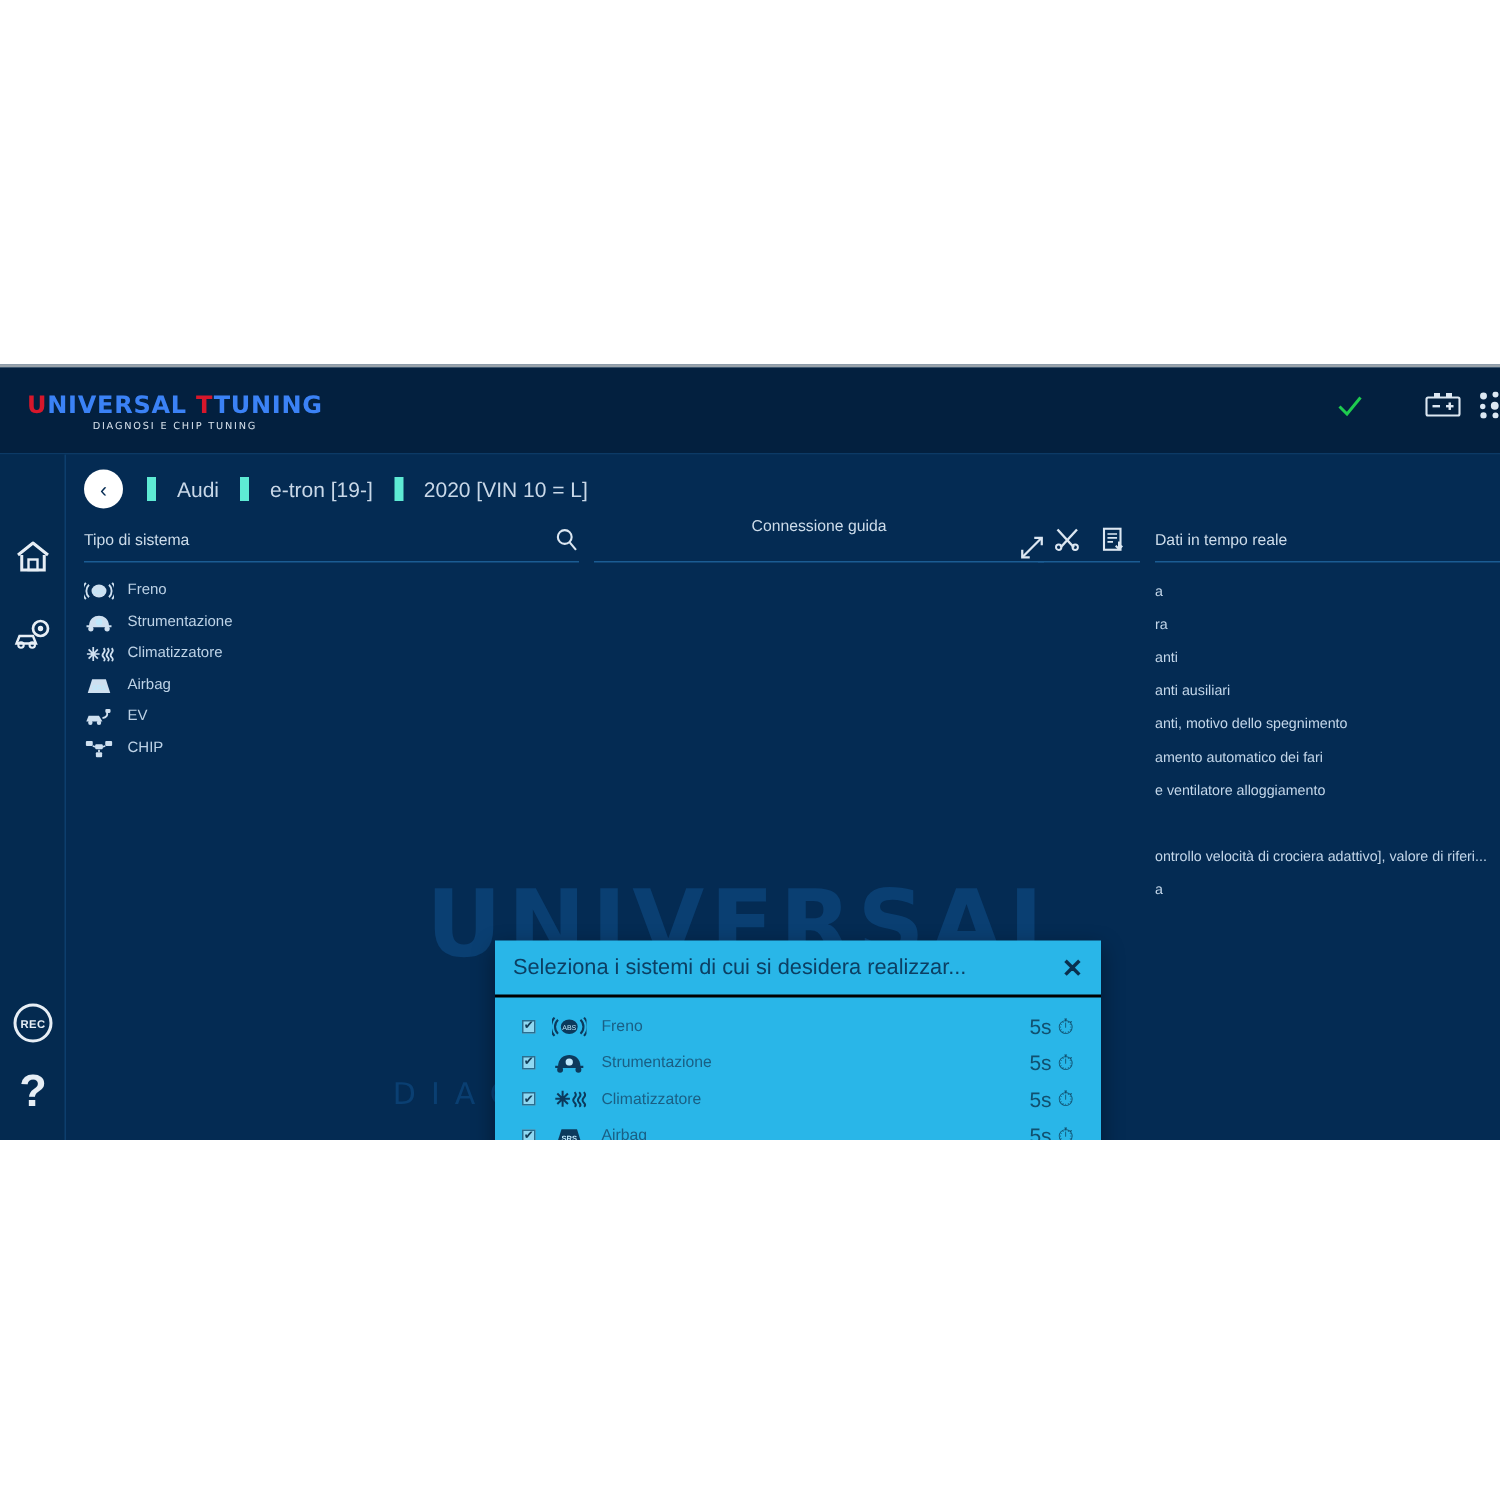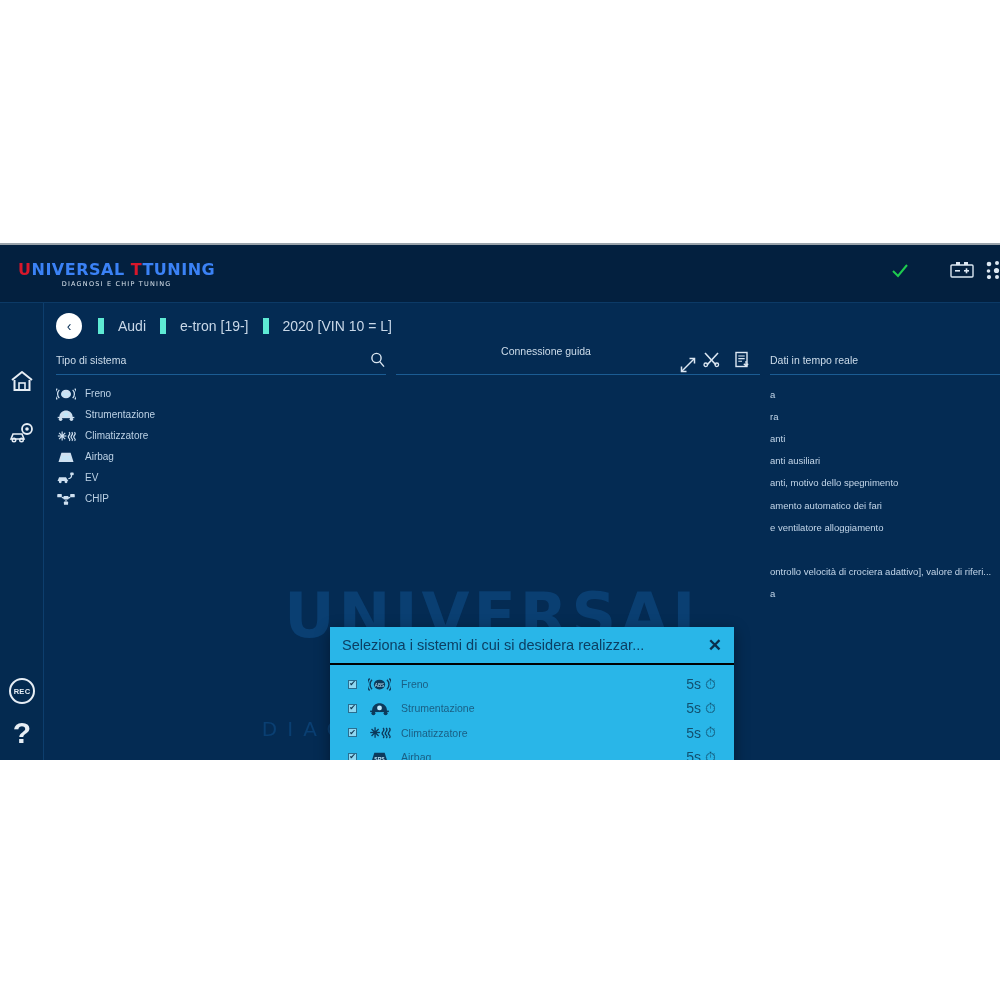--- a/index.html
+++ b/index.html
@@ -42,21 +42,21 @@
   #battery-icon { left:950px; }
   #dots-icon { left:986px; }
 
   
   #rail {
     position:absolute; left:0; top:58px; width:44px; height:459px;
     background:#042a50; border-right:1px solid #0d3e6d;
   }
   .rail-btn {
     position:absolute; left:0; width:44px; height:44px;
-    display:flex; align-items:center; justify-content:center;
+    display:flex; align-items:flex-start; justify-content:center;
     color:#e7eef5; cursor:pointer;
   }
   #rail-home { top:56px; }
   #rail-vehicle { top:108px; }
   #rail-rec { top:366px; }
   #rail-help { top:408px; font-size:30px; font-weight:bold; }
   #rail-close { top:456px; font-size:26px; font-weight:bold; }
   .rec-circle {
     width:26px; height:26px; border:2px solid #e7eef5; border-radius:50%;
     display:flex; align-items:center; justify-content:center;

